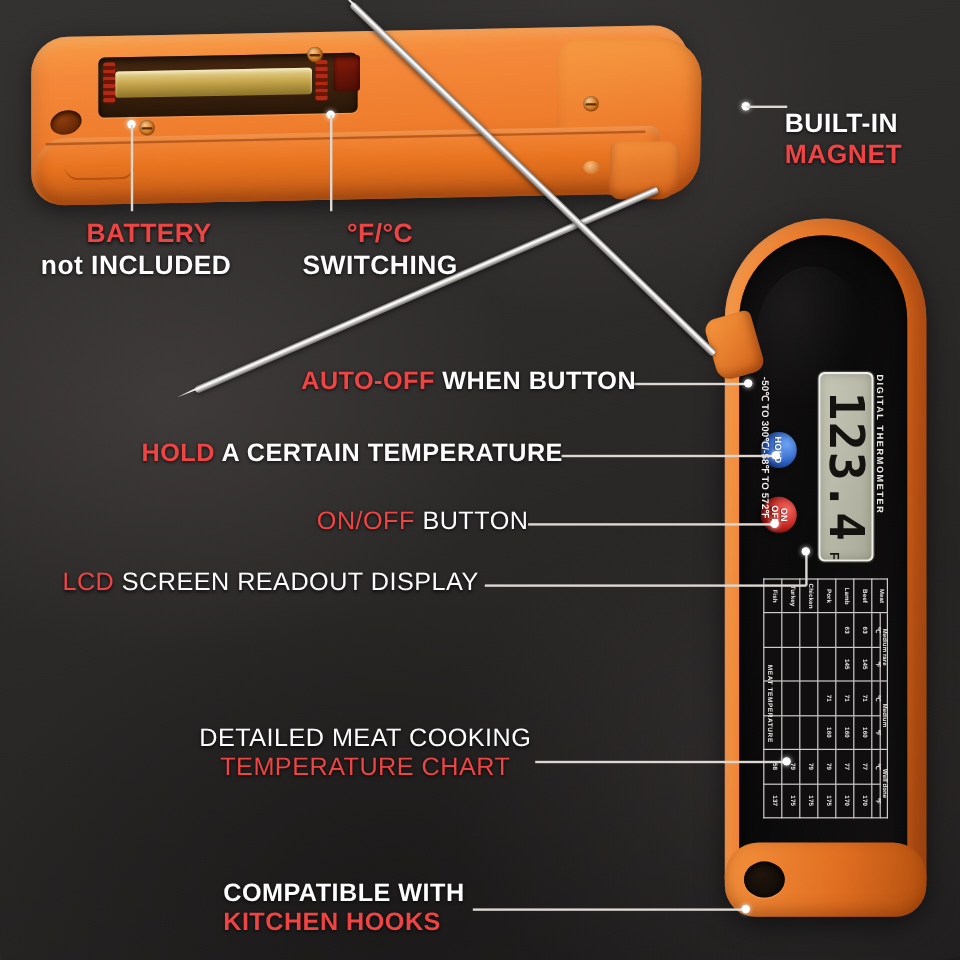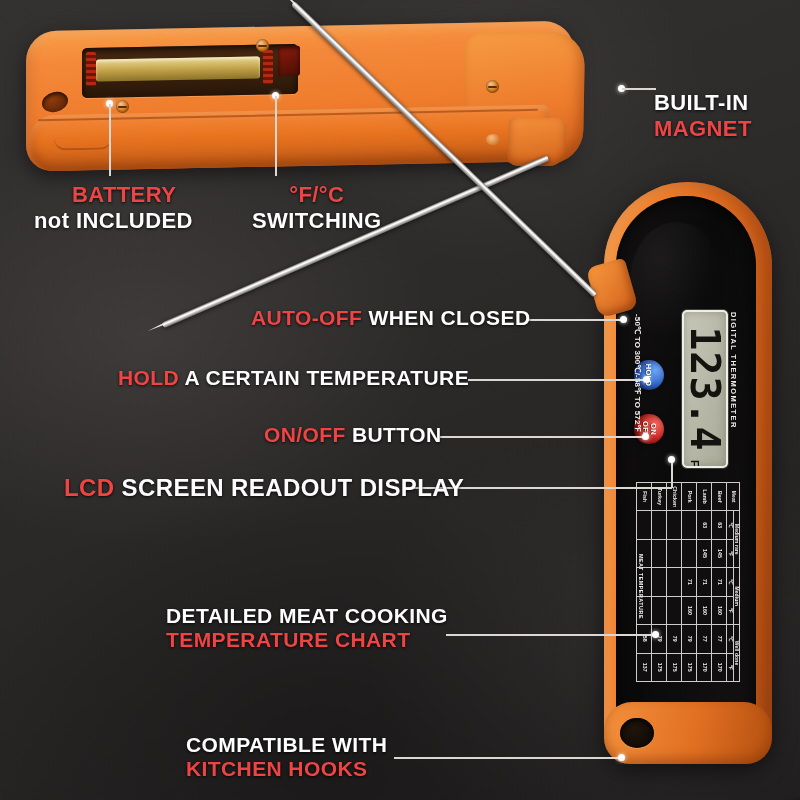--- a/index.html
+++ b/index.html
@@ -462,39 +462,39 @@
   </span>
 </div>
 
 <div class="label" style="left:252px; top:182px; font-size:22px; font-weight:700;">
   <span class="o" style="display:inline-block; width:100%; text-align:center;">°F/°C</span><br>
   <span class="w">SWITCHING</span>
 </div>
 
 <div class="label" style="left:251px; top:306px; font-size:21px; font-weight:700;">
   <span class="o">AUTO-OFF</span>
-  <span class="w">WHEN CLOSED</span>
+  <span class="w">WHEN BUTTON</span>
 </div>
 
 <div class="label" style="left:118px; top:366px; font-size:21px; font-weight:700;">
   <span class="o">HOLD</span>
   <span class="w">A CERTAIN TEMPERATURE</span>
 </div>
 
-<div class="label" style="left:264px; top:423px; font-size:21px; font-weight:700;">
+<div class="label" style="left:264px; top:423px; font-size:21px; font-weight:400;">
   <span class="o">ON/OFF</span>
   <span class="w">BUTTON</span>
 </div>
 
-<div class="label" style="left:64px; top:474px; font-size:24px; font-weight:700;">
+<div class="label" style="left:52px; top:474px; font-size:21px; font-weight:400;">
   <span class="o">LCD</span>
   <span class="w">SCREEN READOUT DISPLAY</span>
 </div>
 
-<div class="label" style="left:166px; top:604px; font-size:21px; font-weight:700; text-align:left;">
+<div class="label" style="left:166px; top:604px; font-size:21px; font-weight:400; text-align:center;">
   <span class="w">DETAILED MEAT COOKING</span><br>
   <span class="o">TEMPERATURE CHART</span>
 </div>
 
 <div class="label" style="left:186px; top:733px; font-size:21px; font-weight:700; text-align:left;">
   <span class="w">COMPATIBLE WITH</span><br>
   <span class="o">KITCHEN HOOKS</span>
 </div>
 
 </body></html>

